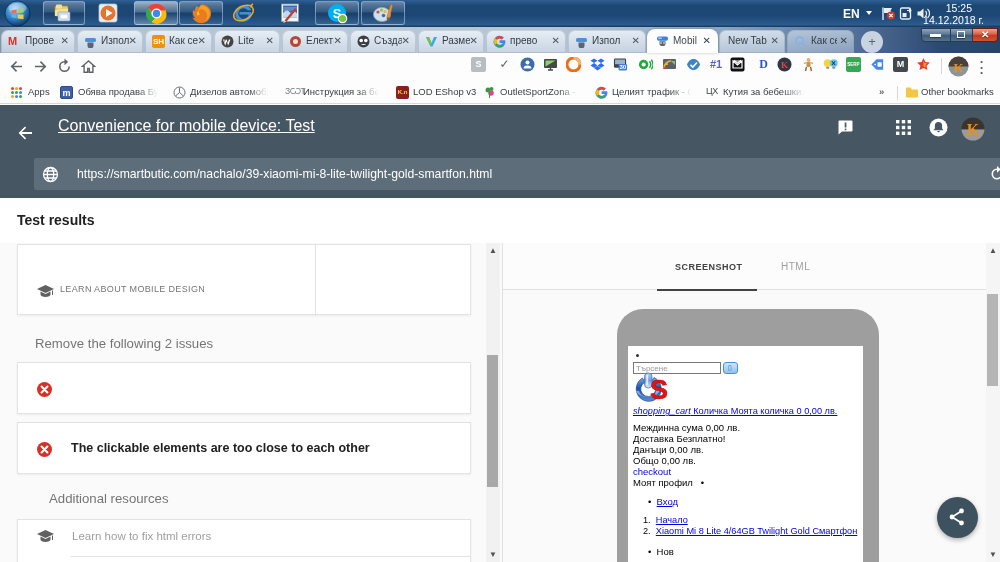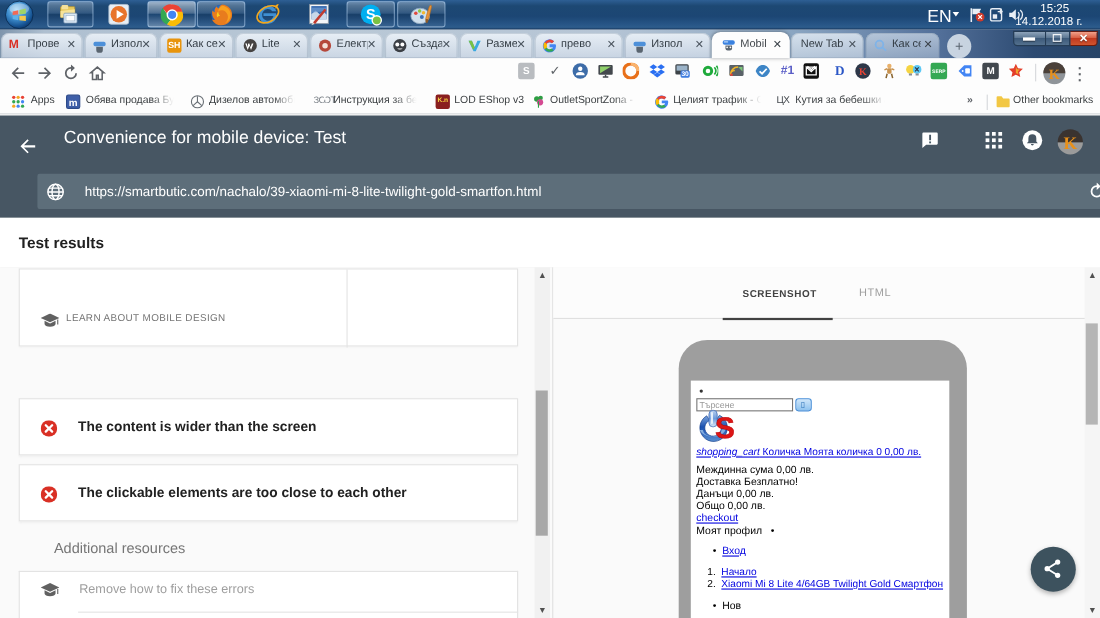--- a/index.html
+++ b/index.html
@@ -154,21 +154,21 @@
     <svg class="abs" style="left:372px;top:3px" width="22" height="21" viewBox="0 0 22 21">
       <ellipse cx="10" cy="11.5" rx="8.5" ry="7" fill="#cfe0ee" stroke="#8fa9c0" stroke-width="0.8"></ellipse>
       <circle cx="6" cy="9" r="1.6" fill="#e04a3f"></circle>
       <circle cx="9.5" cy="7" r="1.6" fill="#8ec641"></circle>
       <circle cx="13" cy="8.5" r="1.6" fill="#f2b630"></circle>
       <circle cx="11.5" cy="12.5" r="1.8" fill="#3a6fb5"></circle>
       <path d="M15 14 C16 10 17.5 5 18.5 2.5 C19 1.2 20.5 1.5 20.3 3 C19.8 6 18.5 11 17.5 14.5 C17 16.5 15.5 16 15 14 Z" fill="#e8943a" stroke="#b56f23" stroke-width="0.6"></path>
       <path d="M15 14.2 C14.3 15.8 14.8 17.5 16.2 18.2 C17.3 17.3 17.6 15.8 17.4 14.6 Z" fill="#8a5a2a"></path>
     </svg>
 
-    <div class="abs" style="left:843px;top:7px;font-size:16px;color:#fff;">EN</div>
+    <div class="abs" style="left:843px;top:7px;font-size:12px;color:#fff;font-weight:bold;">EN</div>
     <div class="abs" style="left:866px;top:11px;width:0;height:0;border-left:3.5px solid transparent;border-right:3.5px solid transparent;border-top:4px solid #fff;"></div>
     <svg class="abs" style="left:881px;top:6px" width="15" height="15" viewBox="0 0 15 15">
       <path d="M2 1.5 L2 14" stroke="#e8eef5" stroke-width="1.4"></path>
       <path d="M3 2 L11 2 L9.5 4.5 L11 7 L3 7 Z" fill="#e8eef5"></path>
       <circle cx="10" cy="9.5" r="4" fill="#d03a2b"></circle>
       <path d="M8.3 7.8 L11.7 11.2 M11.7 7.8 L8.3 11.2" stroke="#fff" stroke-width="1.1"></path>
     </svg>
     <svg class="abs" style="left:899px;top:6px" width="14" height="15" viewBox="0 0 14 15">
       <rect x="1.5" y="2" width="10" height="11" rx="1.5" fill="none" stroke="#e8eef5" stroke-width="1.3"></rect>
       <rect x="3.5" y="7" width="4" height="4" fill="#e8eef5"></rect>
@@ -426,21 +426,21 @@
     <div class="abs" style="left:897px;top:4px;width:1px;height:14px;background:#d5d8db"></div>
     <svg class="bkico" style="left:905px" viewBox="0 0 13 13">
         <path d="M1 2.5 a1 1 0 0 1 1-1 h3.5 l1.5 2 H12 a1 1 0 0 1 1 1 v6 a1 1 0 0 1 -1 1 H2 a1 1 0 0 1 -1-1 Z" fill="#f2c744"></path>
       </svg>
     <div class="bk" style="left:921px">Other bookmarks</div>
   </div>
   <div class="abs" id="pghead">
     <svg class="abs" style="left:16px;top:19px" width="18" height="18" viewBox="0 0 18 18">
         <path d="M16 8 H5.8 l4.3-4.3 L9 2.6 2.6 9 9 15.4 l1.1-1.1 L5.8 10 H16 Z" fill="#fff"></path>
       </svg>
-    <div class="abs" style="left:58px;top:12px;font-size:16px;color:#fff;">Convenience for mobile device: Test</div>
+    <div class="abs" style="left:58px;top:12px;font-size:16px;color:#fff;text-decoration:underline;">Convenience for mobile device: Test</div>
     <svg class="abs" style="left:837px;top:14px" width="17" height="17" viewBox="0 0 17 17">
         <path d="M1.5 2.5 a1 1 0 0 1 1-1 h12 a1 1 0 0 1 1 1 v9 a1 1 0 0 1 -1 1 H5 l-3.5 3 Z" fill="#fff"></path>
         <rect x="7.7" y="3.5" width="1.7" height="5" fill="#475663"></rect>
         <rect x="7.7" y="9.6" width="1.7" height="1.7" fill="#455a64"></rect>
       </svg>
     <svg class="abs" style="left:895px;top:14px" width="17" height="17" viewBox="0 0 17 17">
         <g fill="#fff">
           <rect x="1" y="1" width="3.4" height="3.4"></rect>
           <rect x="6.8" y="1" width="3.4" height="3.4"></rect>
           <rect x="12.6" y="1" width="3.4" height="3.4"></rect>
@@ -487,42 +487,42 @@
 
     <div class="card" style="left:17px;top:1px;width:454px;height:71px">
       <div class="abs" style="left:297px;top:0;width:1px;height:71px;background:#e3e3e3"></div>
       <svg class="abs" style="left:19px;top:40px" width="17" height="15" viewBox="0 0 17 15">
           <path d="M8.5 0 L17 4 L8.5 8 L0 4 Z" fill="#616161"></path>
           <path d="M3.5 6.5 v3 c0 1.4 2.2 2.5 5 2.5 s5-1.1 5-2.5 v-3 L8.5 9 Z" fill="#616161"></path>
           <path d="M15.5 5.5 v4.5" stroke="#616161" stroke-width="1"></path>
         </svg>
       <div class="abs" style="left:42px;top:39px;font-size:9px;letter-spacing:0.35px;color:#757575">LEARN ABOUT MOBILE DESIGN</div>
     </div>
+    <div class="sect" style="left:35px;top:93px">Remove the following 2 issues</div>
     <div class="card" style="left:17px;top:119px;width:454px;height:52px">
       <svg class="abs" style="left:19px;top:19px" width="15" height="15" viewBox="0 0 15 15">
           <circle cx="7.5" cy="7.5" r="7.5" fill="#d93025"></circle>
           <path d="M4.6 4.6 L10.4 10.4 M10.4 4.6 L4.6 10.4" stroke="#fff" stroke-width="2.1" stroke-linecap="round"></path>
         </svg>
-      <div class="errtxt" style="left:53px;top:18px">The content is wider than the screen</div>
     </div>
     <div class="card" style="left:17px;top:179px;width:454px;height:52px">
       <svg class="abs" style="left:19px;top:19px" width="15" height="15" viewBox="0 0 15 15">
           <circle cx="7.5" cy="7.5" r="7.5" fill="#d93025"></circle>
           <path d="M4.6 4.6 L10.4 10.4 M10.4 4.6 L4.6 10.4" stroke="#fff" stroke-width="2.1" stroke-linecap="round"></path>
         </svg>
       <div class="errtxt" style="left:53px;top:18px">The clickable elements are too close to each other</div>
     </div>
     <div class="sect" style="left:49px;top:248px">Additional resources</div>
     <div class="card" style="left:17px;top:276px;width:454px;height:43px;border-bottom:none">
       <svg class="abs" style="left:19px;top:10px" width="17" height="15" viewBox="0 0 17 15">
           <path d="M8.5 0 L17 4 L8.5 8 L0 4 Z" fill="#616161"></path>
           <path d="M3.5 6.5 v3 c0 1.4 2.2 2.5 5 2.5 s5-1.1 5-2.5 v-3 L8.5 9 Z" fill="#616161"></path>
           <path d="M15.5 5.5 v4.5" stroke="#616161" stroke-width="1"></path>
         </svg>
-      <div class="abs" style="left:54px;top:10px;font-size:11.5px;color:#9e9e9e">Remove how to fix these errors</div>
+      <div class="abs" style="left:54px;top:10px;font-size:11.5px;color:#9e9e9e">Learn how to fix html errors</div>
       <div class="abs" style="left:53px;top:36px;width:400px;height:1px;background:#e3e3e3"></div>
     </div>
 
     <div class="sb" style="left:486px;top:0;height:319px">
       <div class="sbarrow" style="top:0">▲</div>
       <div class="sbarrow" style="bottom:0">▼</div>
       <div class="sbthumb" style="top:112px;height:132px"></div>
     </div>
 
     <div id="rpanel">
@@ -554,21 +554,21 @@
                 </linearGradient>
             </defs>
             <path d="M10.5 6 A 12.5 12.5 0 1 0 22 5.5 L19 10 A 7.5 7.5 0 1 1 13 10.2 Z" fill="url(#lg1)" stroke="#0d3a8a" stroke-width="0.6"></path>
             <path d="M4 19 a 12.5 9 0 0 0 24 -1 l-4 0.5 a 8.5 6 0 0 1 -17 0.5 Z" fill="#9cc2ea" opacity="0.8"></path>
             <rect x="12.5" y="1" width="7.5" height="15" rx="3.5" fill="url(#lg2)" stroke="#3a6ab8" stroke-width="0.7"></rect>
             <rect x="14.2" y="2.5" width="2" height="11" rx="1" fill="#eef5fc" opacity="0.9"></rect>
             <text x="27" y="26.5" font-size="27" font-weight="700" fill="#dd1515" stroke="#b00" stroke-width="0.5" text-anchor="middle" font-family="Liberation Sans">S</text>
           </svg>
           <div class="abs" style="left:5px;top:60px;font-size:9.2px;color:#0000e0;text-decoration:underline;white-space:nowrap"><i>shopping_cart</i> Количка Моята количка 0 0,00 лв.</div>
           <div class="abs" style="left:5px;top:76px;font-size:9.5px;color:#000;line-height:11px;white-space:nowrap">
-            Междинна сума 0,00 лв.<br>Доставка Безплатно!<br>Данъци 0,00 лв.<br>Общо 0,00 лв.<br><span style="color:#0000e0;text-decoration:underline">checkout</span><br>Моят профил&nbsp;&nbsp;&nbsp;•
+            Междинна сума 0,00 лв.<br>Доставка Безплатно!<br>Данъци 0,00 лв.<br>Общо 0,00 лв.<br><span style="color:#0000e0;">checkout</span><br>Моят профил&nbsp;&nbsp;&nbsp;•
           </div>
           <div class="abs" style="left:20px;top:150px;font-size:9.5px;color:#000">•&nbsp; <span style="color:#0000e0;text-decoration:underline">Вход</span></div>
           <div class="abs" style="left:15px;top:169px;font-size:9.2px;color:#000;line-height:11px;white-space:nowrap">1.&nbsp; <span style="color:#0000e0;text-decoration:underline">Начало</span><br>2.&nbsp; <span style="color:#0000e0;text-decoration:underline">Xiaomi Mi 8 Lite 4/64GB Twilight Gold Смартфон</span></div>
           <div class="abs" style="left:20px;top:200px;font-size:9.5px;color:#000">•&nbsp; Нов</div>
         </div>
       </div>
       <div id="fab">
         <svg class="abs" style="left:10px;top:10px" width="20" height="20" viewBox="0 0 20 20">
             <g fill="#fff">
               <circle cx="14.5" cy="4" r="2.4"></circle>

